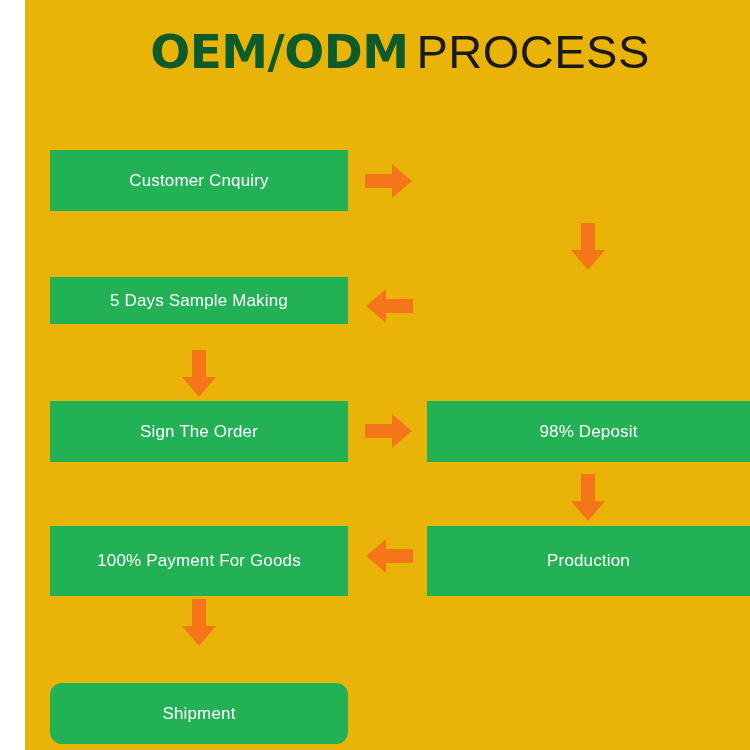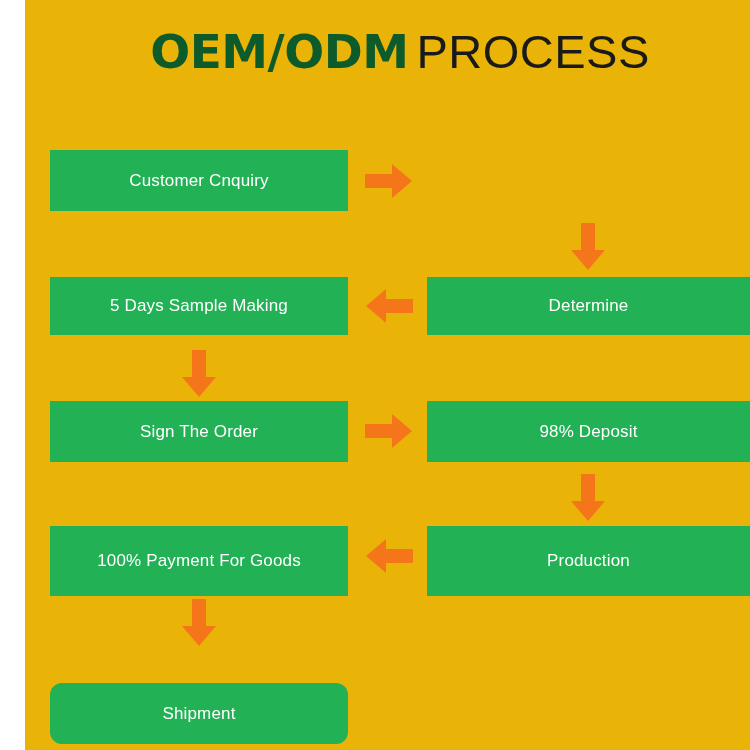--- a/index.html
+++ b/index.html
@@ -61,21 +61,21 @@
     letter-spacing: 0.15px;
     text-align: center;
     box-sizing: border-box;
     padding: 0 4px;
     font-family: "Liberation Sans", sans-serif;
   }
   .col-left  { left: 25px;  width: 298px; }
   .col-right { left: 402px; width: 323px; }
 
   .row1 { top: 150px; height: 61px; }
-  .row2 { top: 277px; height: 58px; }
+  .row2 { top: 277px; height: 47px; }
   .row3 { top: 401px; height: 61px; }
   .row4 { top: 526px; height: 70px; }
   .row5 { top: 683px; height: 61px; border-radius: 12px; }
 
   
   .arrow {
     position: absolute;
     display: block;
   }
   .arrow svg { display: block; }
@@ -113,21 +113,20 @@
     </svg>
   </span>
 
   <span class="arrow arrow-v right-col v1">
     <svg width="36" height="48" viewBox="0 0 36 48" aria-hidden="true">
       <polygon points="11,0 25,0 25,27 35,27 18,47 1,27 11,27" fill="#f5761a"></polygon>
     </svg>
   </span>
 
   <div class="box col-left row2">5 Days Sample Making</div>
-  <div class="box col-right row2">Determine</div>
 
   <span class="arrow arrow-h r2">
     <svg width="48" height="36" viewBox="0 0 48 36" aria-hidden="true">
       <polygon points="48,11 21,11 21,1 1,18 21,35 21,25 48,25" fill="#f5761a"></polygon>
     </svg>
   </span>
 
   <span class="arrow arrow-v left-col v2">
     <svg width="36" height="48" viewBox="0 0 36 48" aria-hidden="true">
       <polygon points="11,0 25,0 25,27 35,27 18,47 1,27 11,27" fill="#f5761a"></polygon>

